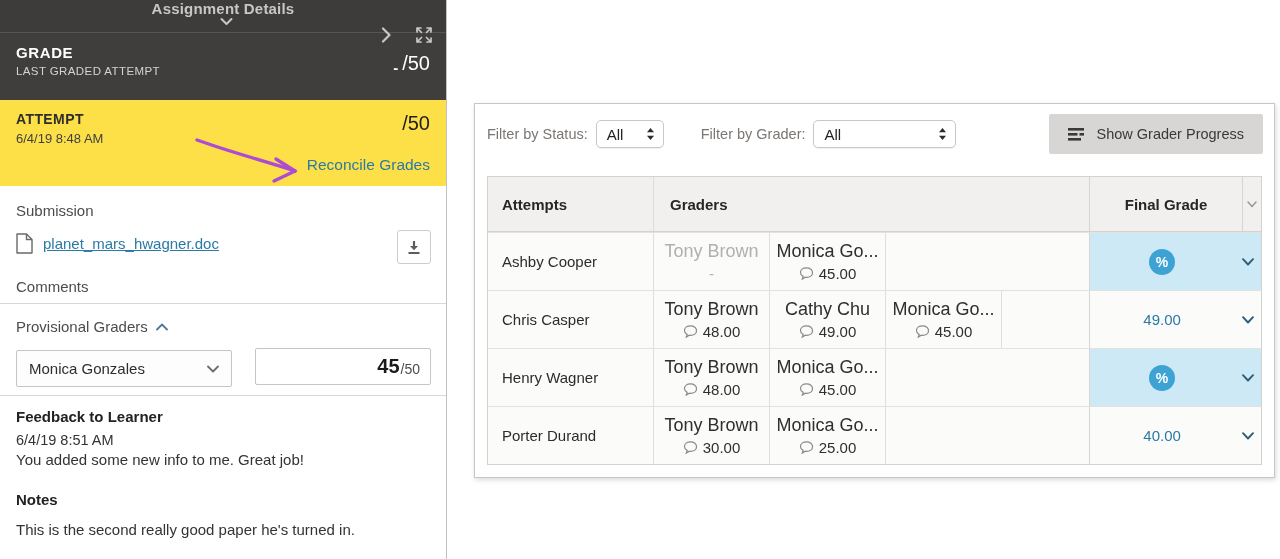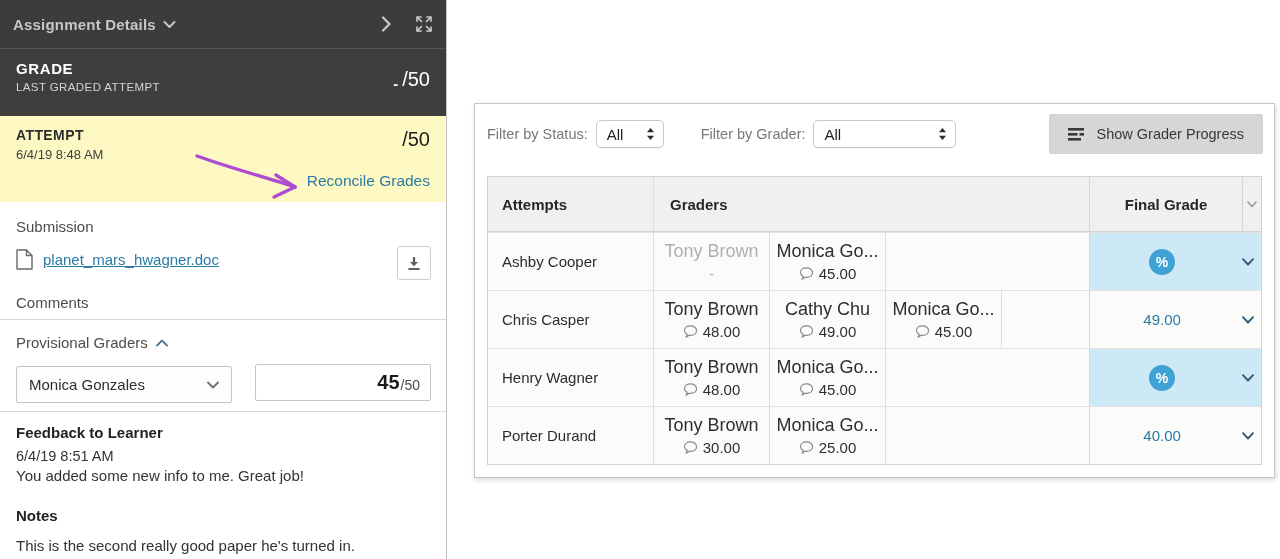--- a/index.html
+++ b/index.html
@@ -3,34 +3,34 @@
 <meta charset="utf-8">
 <style>
   * { box-sizing: border-box; margin: 0; padding: 0; }
   html,body { width:1280px; height:559px; background:#fff; }
   body { font-family:"Liberation Sans", sans-serif; position:relative; overflow:hidden; color:#333; }
   .page { position:absolute; inset:0; }
 
   
   .left-panel { position:absolute; left:0; top:0; width:447px; height:559px; background:#fff; border-right:1px solid #c3c2c1; }
 
-  .lp-header { height:49px; background:#3d3c3b; display:flex; align-items:center; padding:0 13px; border-bottom:1px solid #575553; }
+  .lp-header { height:33px; background:#3d3c3b; display:flex; align-items:center; padding:0 13px; border-bottom:1px solid #575553;flex-direction:column; }
   .lp-title { color:#c9c7c6; font-weight:bold; font-size:15px; letter-spacing:.2px; }
   .lp-title-chev { margin-left:7px; display:inline-flex; }
   .lp-header-icons { margin-left:auto; display:flex; align-items:center; gap:24px; }
   .hicon { display:inline-flex; cursor:pointer; }
 
   .lp-grade { height:67px; background:#403e3d; padding:11px 16px 0 16px; display:flex; }
   .lp-grade-left {}
   .lp-grade-label { color:#fff; font-weight:bold; font-size:15px; letter-spacing:.6px; }
   .lp-grade-sub { color:#d5d3d2; font-size:11.5px; letter-spacing:.4px; margin-top:4px; }
   .lp-grade-score { margin-left:auto; color:#fff; font-size:20px; display:flex; align-items:flex-start; margin-top:8px; }
   .lp-grade-dash { font-weight:bold; font-size:15px; transform:translateY(7px); margin-right:4px; }
 
-  .lp-attempt { height:86px; background:#fef9c3; padding:11px 16px 0 16px; position:relative; }
+  .lp-attempt { height:86px; background:#fde047; padding:11px 16px 0 16px; position:relative; }
   .lp-attempt-label { color:#2d2d2d; font-weight:bold; font-size:14px; letter-spacing:.4px; }
   .lp-attempt-date { color:#3f3f3f; font-size:13px; margin-top:4px; }
   .lp-attempt-score { position:absolute; right:16px; top:12px; color:#1e1e1e; font-size:20px; }
   .reconcile-link { position:absolute; right:16px; top:56px; color:#2a7aa5; font-size:15.5px; text-decoration:none; cursor:pointer; }
   .arrow-svg { position:absolute; left:185px; top:30px; pointer-events:none; }
 
   .lp-submission { padding:16px 16px 0 16px; height:117px; position:relative; }
   .lp-seclabel { color:#4e4c4a; font-size:15px; }
   .file-row { display:flex; align-items:center; margin-top:14px; }
   .doc-icon { display:inline-flex; margin-right:10px; }

